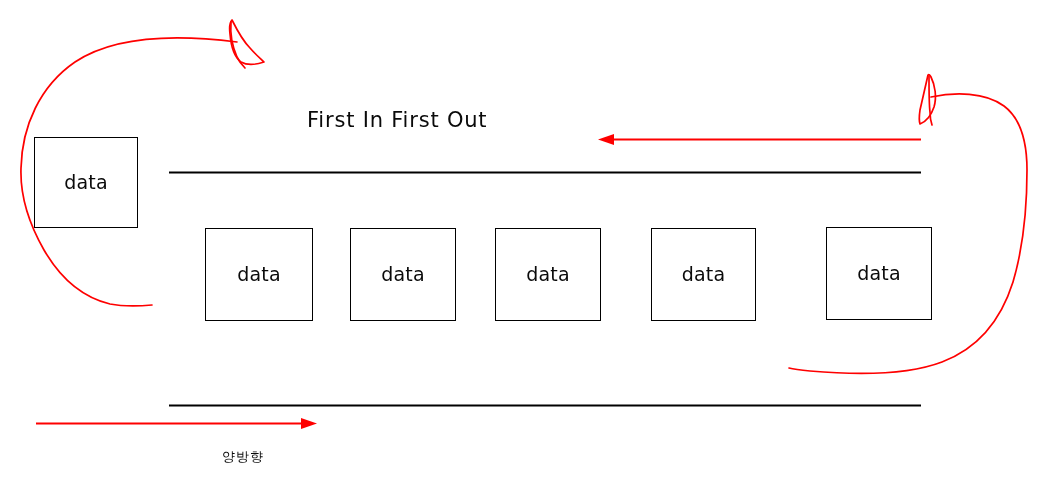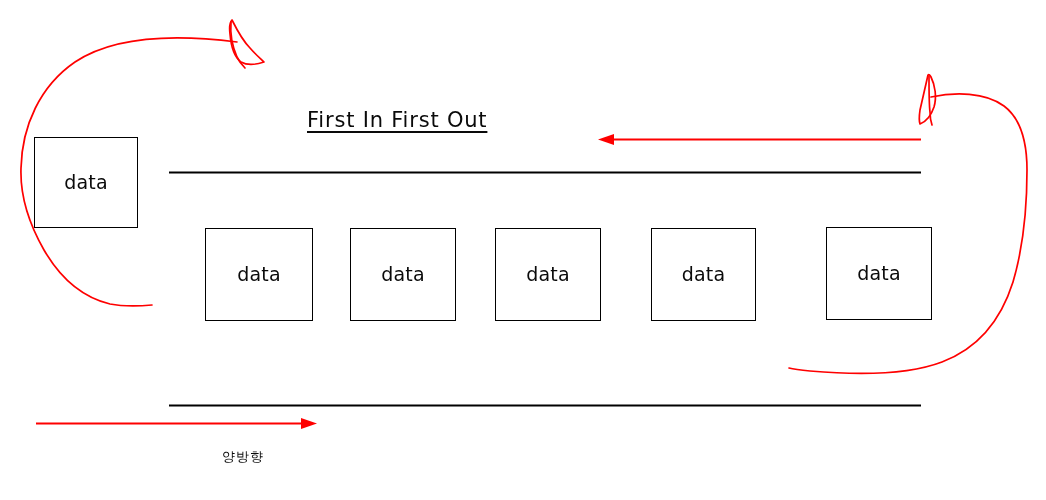--- a/index.html
+++ b/index.html
@@ -42,21 +42,20 @@
     line-height: 1;
     text-align: right;
   }
   #title-fifo {
     position: absolute;
     left: 307px;
     top: 108px;
     font-size: 21px;
     color: #0a0a0a;
     letter-spacing: 0.8px;
-    text-decoration: underline;
     text-underline-offset: 4px;
     white-space: nowrap;
   }
   #label-bidirectional {
     position: absolute;
     left: 222px;
     top: 448px;
     font-size: 13px;
     color: #0a0a0a;
     letter-spacing: 1px;

